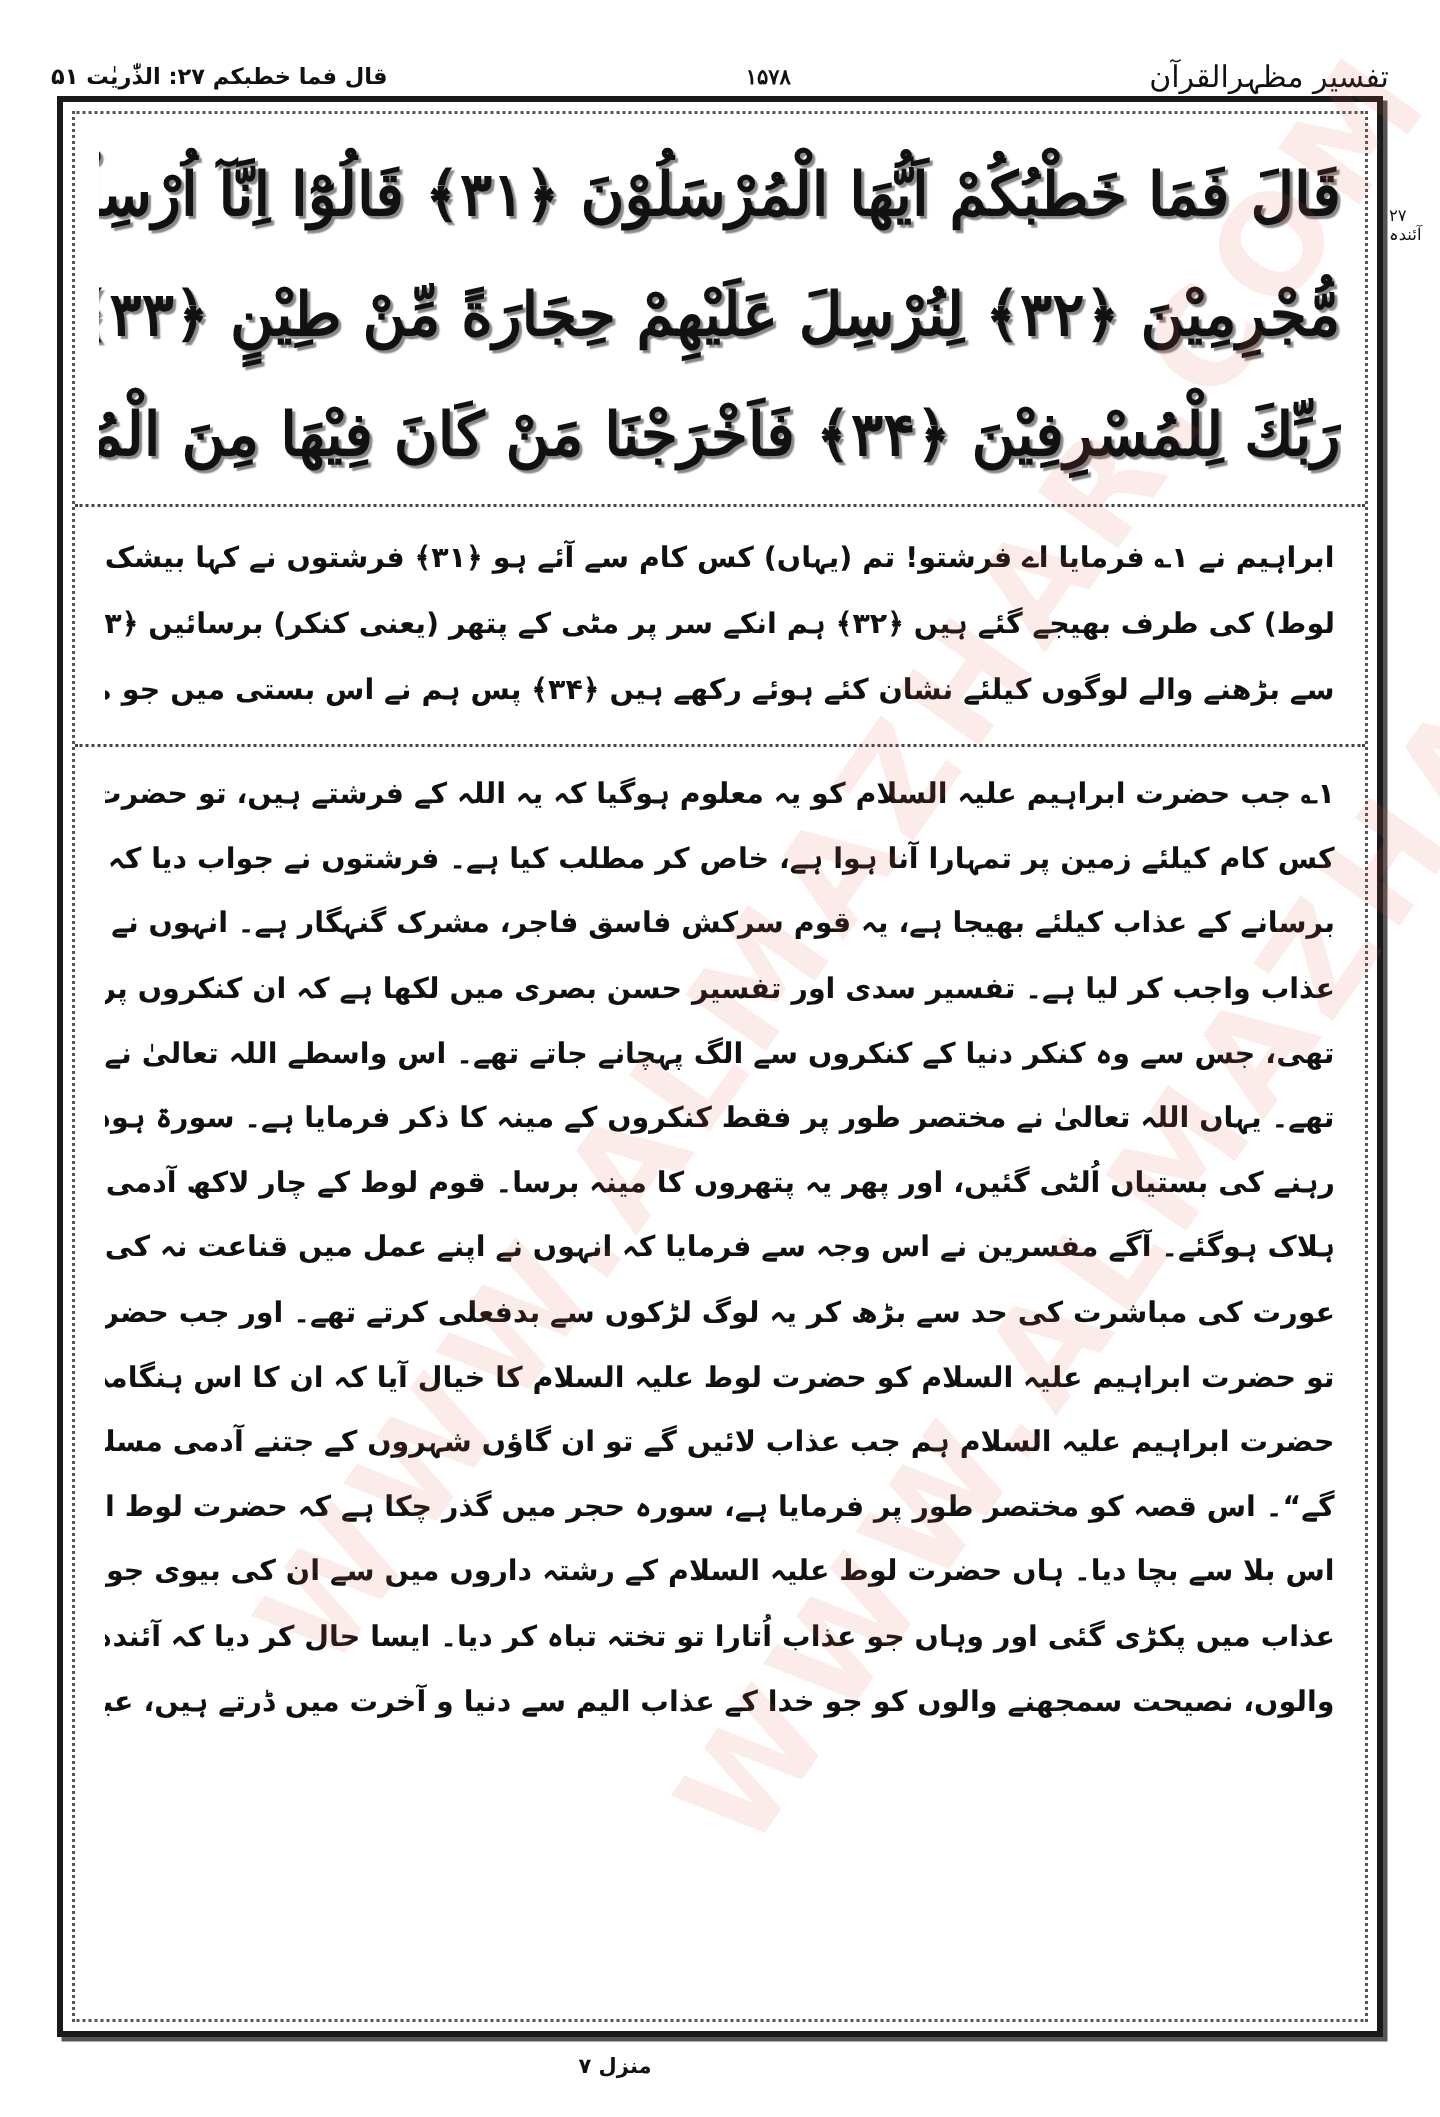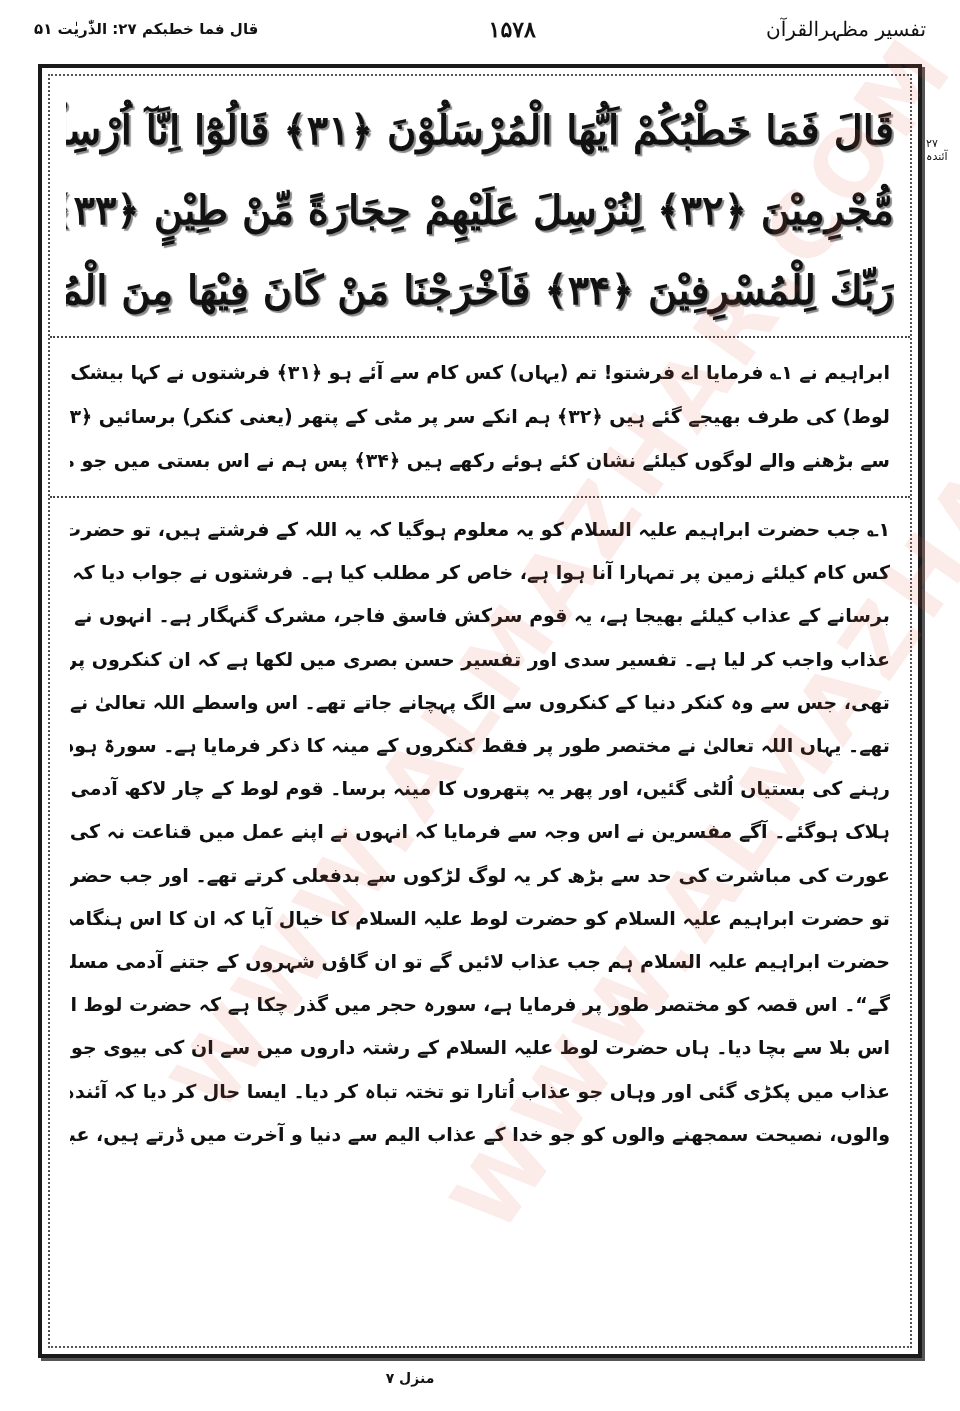--- a/index.html
+++ b/index.html
@@ -10,36 +10,36 @@
     body {
       width: 960px;
       height: 1411px;
       position: relative;
       overflow: hidden;
       font-family: "DejaVu Sans", sans-serif;
       color: #111111;
     }
     .running-header {
       position: absolute;
-      top: 12px;
+      top: 34px;
       left: 34px;
       width: 892px;
       height: 34px;
       display: flex;
       justify-content: space-between;
       align-items: center;
       direction: ltr;
     }
     .hdr-left {
       font-size: 15px;
       font-weight: bold;
       direction: rtl;
     }
     .hdr-center {
-      font-size: 22px;
+      font-size: 14px;
       font-weight: bold;
       letter-spacing: 1px;
       direction: rtl;
       font-family: "DejaVu Serif", serif;
     }
     .hdr-right {
       font-size: 20px;
       font-weight: normal;
       direction: rtl;
       font-family: "DejaVu Serif", serif;

